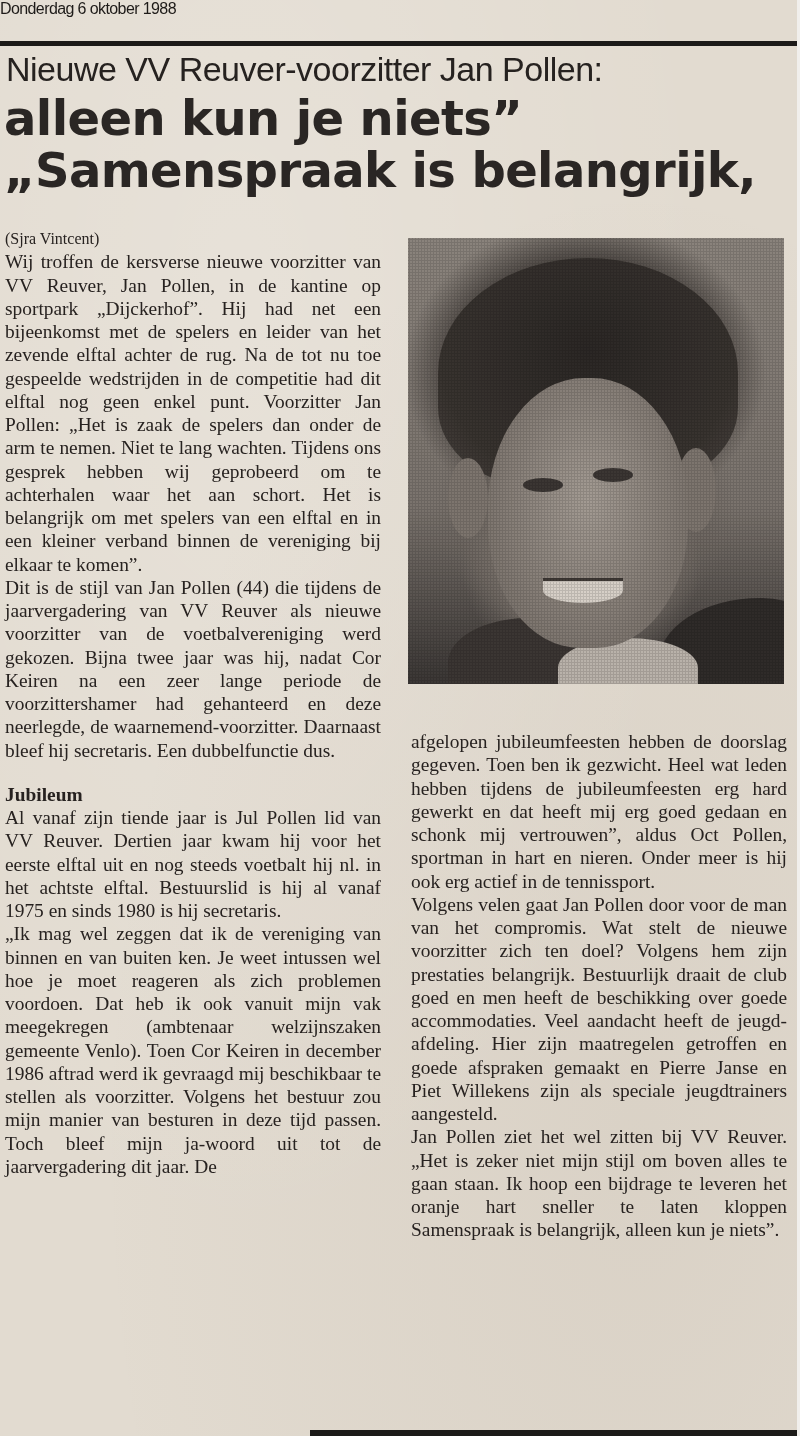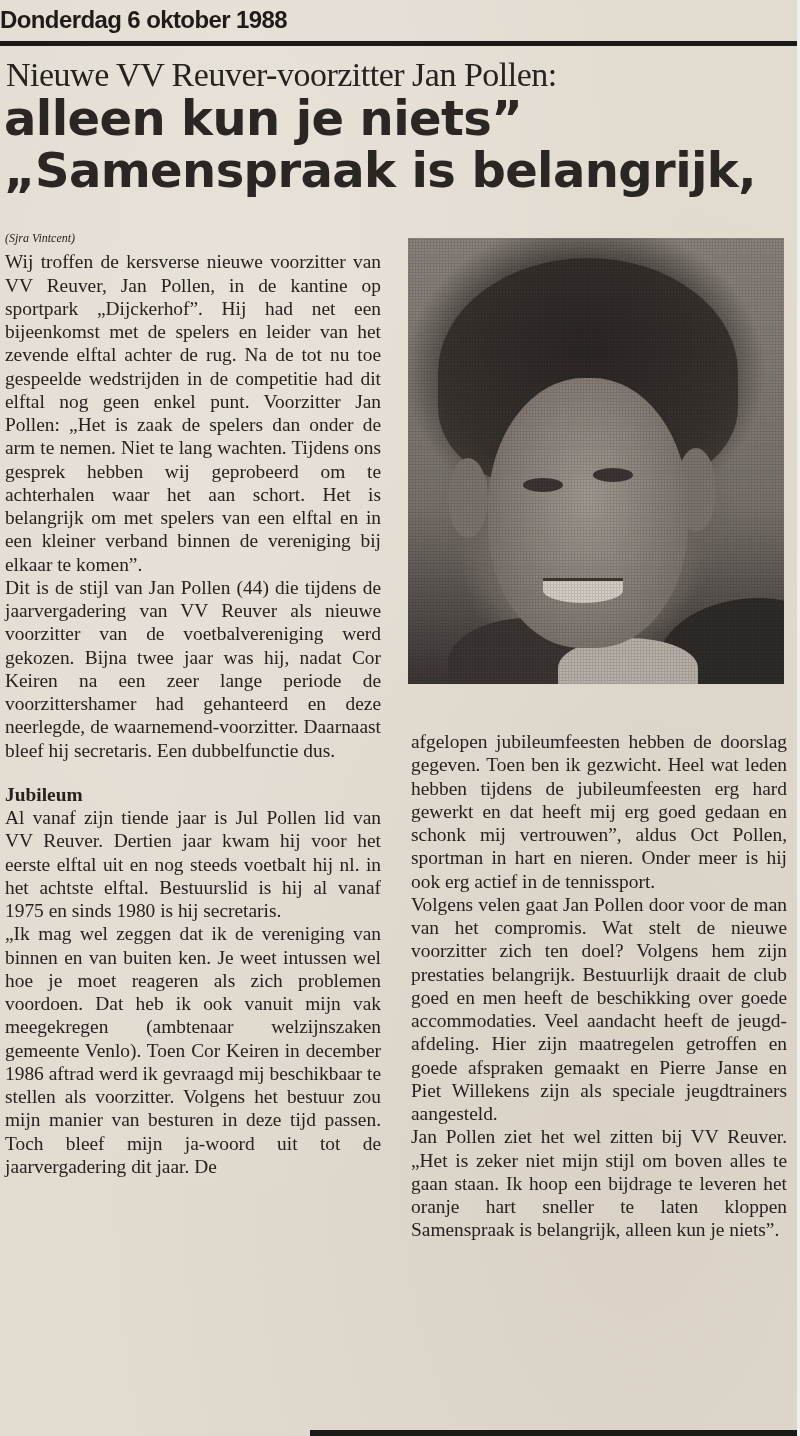--- a/index.html
+++ b/index.html
@@ -10,43 +10,43 @@
   }
   .page {
     position:absolute; left:0; top:0; width:797px; height:1436px;
     background:
       radial-gradient(ellipse at 30% 20%, rgba(255,255,255,0.18), rgba(0,0,0,0) 60%),
       radial-gradient(ellipse at 80% 80%, rgba(120,100,80,0.08), rgba(0,0,0,0) 60%),
       #e2dbd0;
   }
   .edge { position:absolute; left:797px; top:0; width:3px; height:1436px; background:#f1efec; }
   .dateline {
-    position:absolute; left:0; top:6px;
-    font-family:"Liberation Sans", sans-serif; font-weight:bold;
-    font-size:24px; letter-spacing:-0.6px; color:#1e1b19;
+    position:absolute; left:0; top:0;
+    font-family:"Liberation Sans", sans-serif; font-weight:normal;
+    font-size:16px; letter-spacing:-0.6px; color:#1e1b19;
   }
   .rule-top { position:absolute; left:0; top:41px; width:797px; height:5px; background:#1c1a18; }
   .kicker {
-    position:absolute; left:6px; top:56px;
-    font-family:Liberation Serif, serif; font-size:34px; letter-spacing:-0.5px;
+    position:absolute; left:6px; top:50px;
+    font-family:Liberation Sans, sans-serif; font-size:34px; letter-spacing:-0.5px;
     color:#262220; white-space:nowrap;
   }
   .headline {
     position:absolute; left:4px; top:92px; width:790px;
     font-family:"DejaVu Sans", sans-serif; font-weight:bold;
     font-size:48px; line-height:52px; letter-spacing:-0.6px; color:#2a2624;
     white-space:nowrap;
   }
   .col {
     position:absolute;
     font-family:"Liberation Serif", serif; font-size:19.4px; line-height:23.25px;
     color:#272220; text-align:justify;
   }
   .col p { margin:0; text-indent:0; }
-  .col .byline { font-style:italic; font-size:12px; }
+  .col .byline { font-size:16px; }
   .col .sub { font-weight:bold; margin-top:21px; }
   .left { left:5px; top:227px; width:376px; }
   .right { left:411px; top:730px; width:376px; }
   .photo {
     position:absolute; left:408px; top:238px; width:376px; height:446px;
     background:
       radial-gradient(ellipse 32% 26% at 46% 72%, #9a928a 0%, #7c746d 55%, rgba(0,0,0,0) 100%),
       radial-gradient(ellipse 40% 30% at 47% 60%, #8e867f 0%, #6e6761 60%, rgba(0,0,0,0) 100%),
       radial-gradient(ellipse 48% 34% at 47% 30%, #2f2b29 0%, #3a3532 65%, rgba(0,0,0,0) 100%),
       linear-gradient(180deg, #8a837c 0%, #7a736d 60%, #3a3634 100%);

